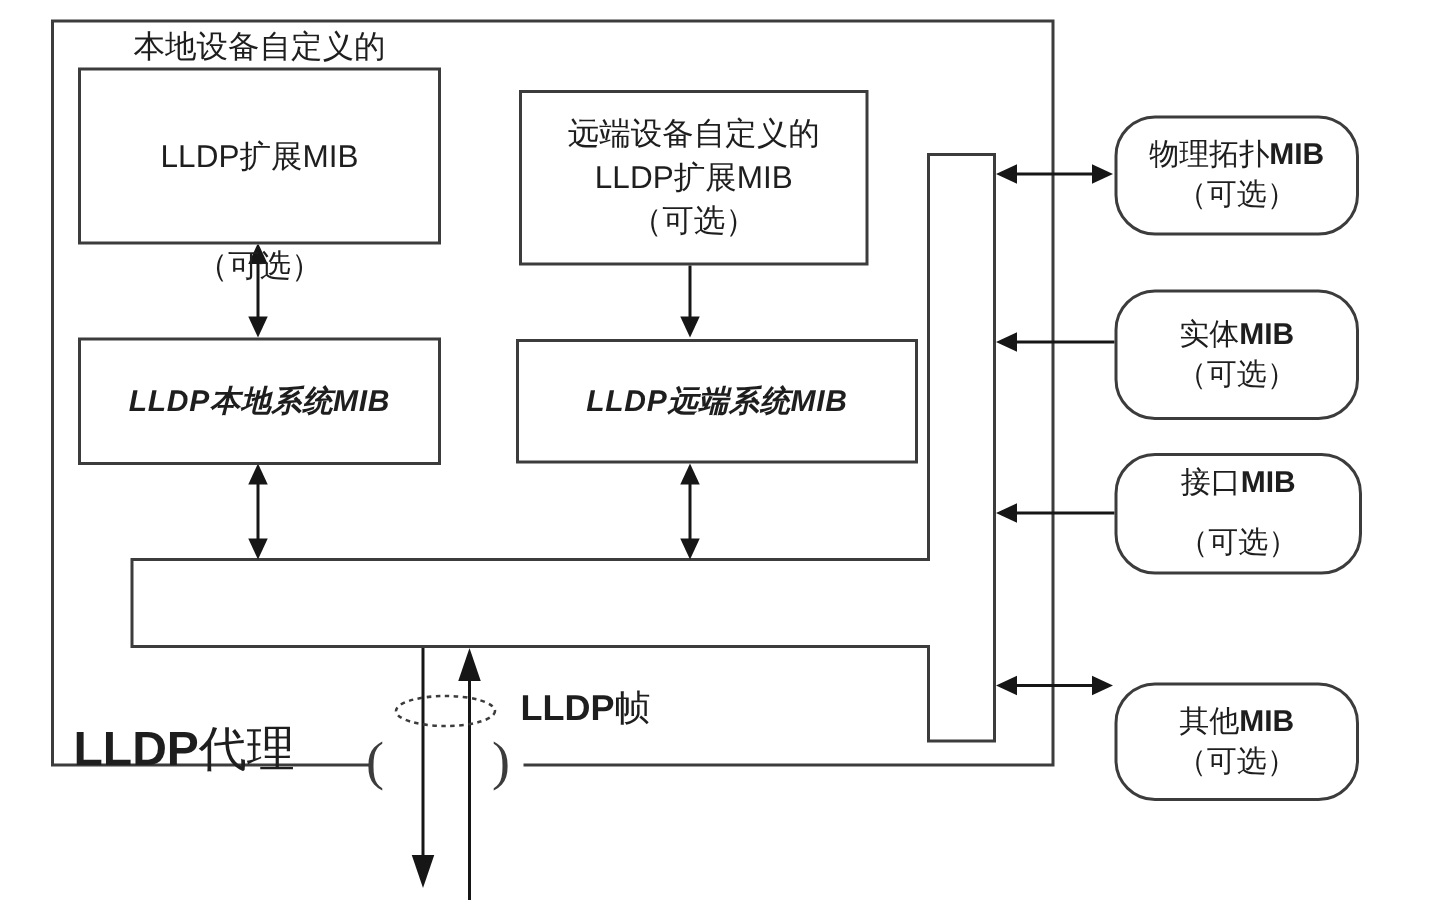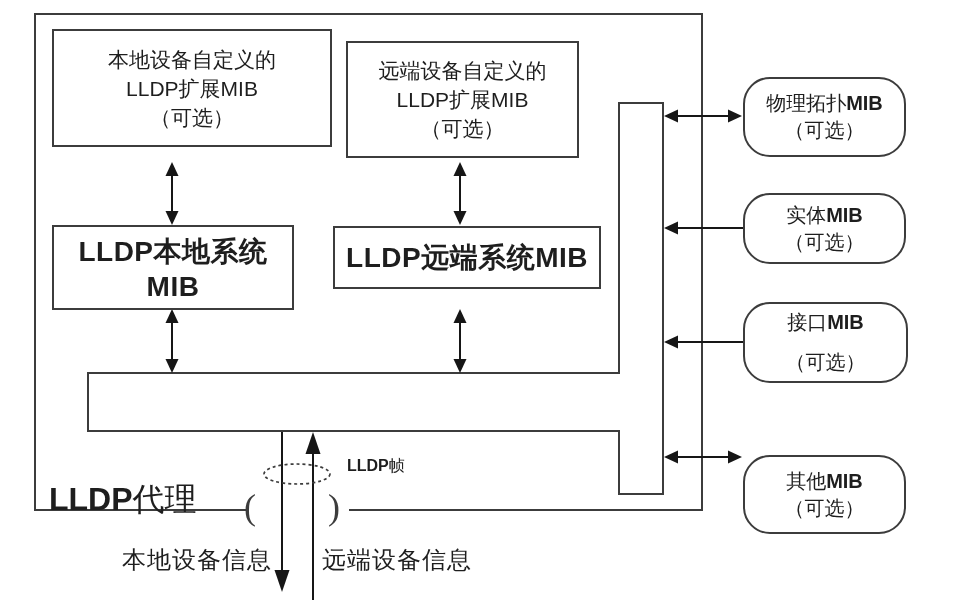--- a/index.html
+++ b/index.html
@@ -20,27 +20,27 @@
     border: 2px solid #3c3c3c;
     display: flex;
     flex-direction: column;
     align-items: center;
     justify-content: center;
     text-align: center;
     z-index: 2;
   }
   .ext-box { font-size: 21px; line-height: 29px; }
   .ext-box .l2 { font-weight: normal; }
-  .sys-box { font-size: 28px; font-weight: bold; letter-spacing: 0.5px; }
+  .sys-box { font-size: 20px; font-weight: bold; letter-spacing: 0.5px; font-style: italic; }
   .mib-box { font-size: 20px; line-height: 27px; border-radius: 27px; }
   .mib-box .latin { font-weight: bold; }
   .lbl { position: absolute; z-index: 2; white-space: nowrap; }
   .lbl .latin { font-weight: bold; }
   .agent-lbl  { font-size: 32px; }
-  .frame-lbl  { font-size: 16px; text-align: right; }
+  .frame-lbl  { font-size: 24px; text-align: right; }
   .info-lbl   { font-size: 24px; letter-spacing: 1px; }
   .paren {
     position: absolute;
     z-index: 3;
     font-family: "Liberation Serif", serif;
     font-size: 36px;
     line-height: 40px;
     color: #3c3c3c;
     background: transparent;
   }
@@ -107,64 +107,62 @@
       <polygon class="arrow-head" points="282,592 274.5,570 289.5,570"></polygon>
     </g>
     <g>
       <line class="arrow-line" x1="313" y1="600" x2="313" y2="450"></line>
       <polygon class="arrow-head" points="313,432 305.5,454 320.5,454"></polygon>
     </g>
 
     <ellipse class="port-ellipse" cx="297" cy="474" rx="33" ry="10"></ellipse>
   </svg>
 
-  <div class="box ext-box" style="left:52px; top:29px; width:280px; height:118px;">
+  <div class="box ext-box" style="left:52px; top:45px; width:242px; height:118px;gap:44px;">
     <div class="l1">本地设备自定义的</div>
     <div class="l2">LLDP扩展MIB</div>
     <div class="l3">（可选）</div>
   </div>
 
-  <div class="box ext-box" style="left:346px; top:41px; width:233px; height:117px;">
+  <div class="box ext-box" style="left:346px; top:60px; width:233px; height:117px;">
     <div class="l1">远端设备自定义的</div>
     <div class="l2">LLDP扩展MIB</div>
     <div class="l3">（可选）</div>
   </div>
 
   <div class="box sys-box" style="left:52px; top:225px; width:242px; height:85px;">
     <div>LLDP本地系统MIB</div>
   </div>
 
-  <div class="box sys-box" style="left:333px; top:226px; width:268px; height:63px;">
+  <div class="box sys-box" style="left:344px; top:226px; width:268px; height:83px;">
     <div>LLDP远端系统MIB</div>
   </div>
 
   <div class="box mib-box" style="left:743px; top:77px; width:163px; height:80px;">
     <div><span class="cjk">物理拓扑</span><span class="latin">MIB</span></div>
     <div>（可选）</div>
   </div>
 
-  <div class="box mib-box" style="left:743px; top:193px; width:163px; height:71px;">
+  <div class="box mib-box" style="left:743px; top:193px; width:163px; height:87px;">
     <div><span class="cjk">实体</span><span class="latin">MIB</span></div>
     <div>（可选）</div>
   </div>
 
   <div class="box mib-box" style="left:743px; top:302px; width:165px; height:81px;gap:13px;">
     <div><span class="cjk">接口</span><span class="latin">MIB</span></div>
     <div>（可选）</div>
   </div>
 
   <div class="box mib-box" style="left:743px; top:419px; width:163px; height:79px;margin-top:36px;">
     <div><span class="cjk">其他</span><span class="latin">MIB</span></div>
     <div>（可选）</div>
   </div>
 
   <div class="lbl agent-lbl" style="left:49px; top:478px;"><span class="latin">LLDP</span><span class="cjk">代理</span></div>
 
   <div class="lbl frame-lbl" style="left:347px; top:456px;"><span class="latin">LLDP</span><span class="cjk">帧</span></div>
 
-  <div class="lbl info-lbl" style="left:122px; top:544px;">本地设备信息</div>
 
-  <div class="lbl info-lbl" style="left:322px; top:544px;">远端设备信息</div>
 
   <div class="paren" style="left:244px; top:487px;">(</div>
   <div class="paren" style="left:328px; top:487px;">)</div>
 
 </div>
 
 </body></html>

